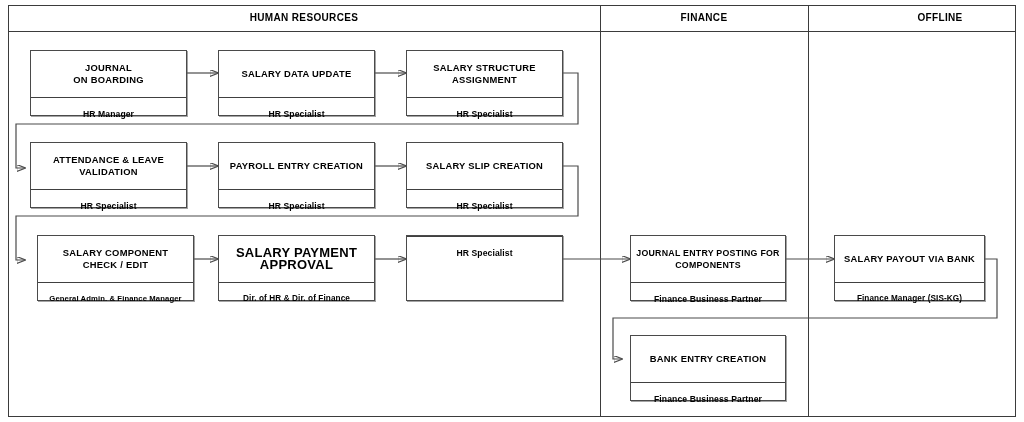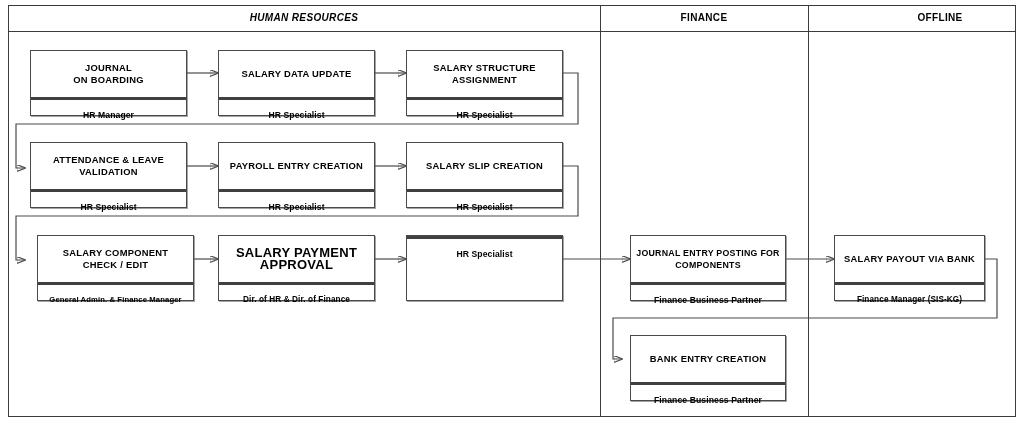--- a/index.html
+++ b/index.html
@@ -54,21 +54,21 @@
     top: 5px;
     height: 26px;
     line-height: 26px;
     text-align: center;
     font-size: 10px;
     font-weight: bold;
     letter-spacing: 0.35px;
     color: #000000;
     white-space: nowrap;
   }
-  .lane-title.t0 { left: 8px;   width: 592px; font-style: italic; }
+  .lane-title.t0 { left: 8px;   width: 592px; }
   .lane-title.t1 { left: 600px; width: 208px; }
   .lane-title.t2 { left: 808px; width: 208px; padding-left: 28px; }
 
   
   .node {
     position: absolute;
     box-sizing: border-box;
     border: 1px solid #4a4a4a;
     background: #ffffff;
     box-shadow: 1px 1px 0 rgba(90,90,90,0.55);
@@ -82,21 +82,21 @@
     font-size: 9.4px;
     font-weight: bold;
     letter-spacing: 0.25px;
     line-height: 12px;
     color: #000000;
     padding: 2px 4px;
     white-space: pre-line;
   }
   .node-role {
     box-sizing: border-box;
-    border-top: 3px solid #404040;
+    border-top: 1px solid #404040;
     height: 32px;
     display: flex;
     align-items: center;
     justify-content: center;
     text-align: center;
     font-size: 8.6px;
     font-weight: bold;
     letter-spacing: 0.1px;
     color: #000000;
     padding: 0 3px;

